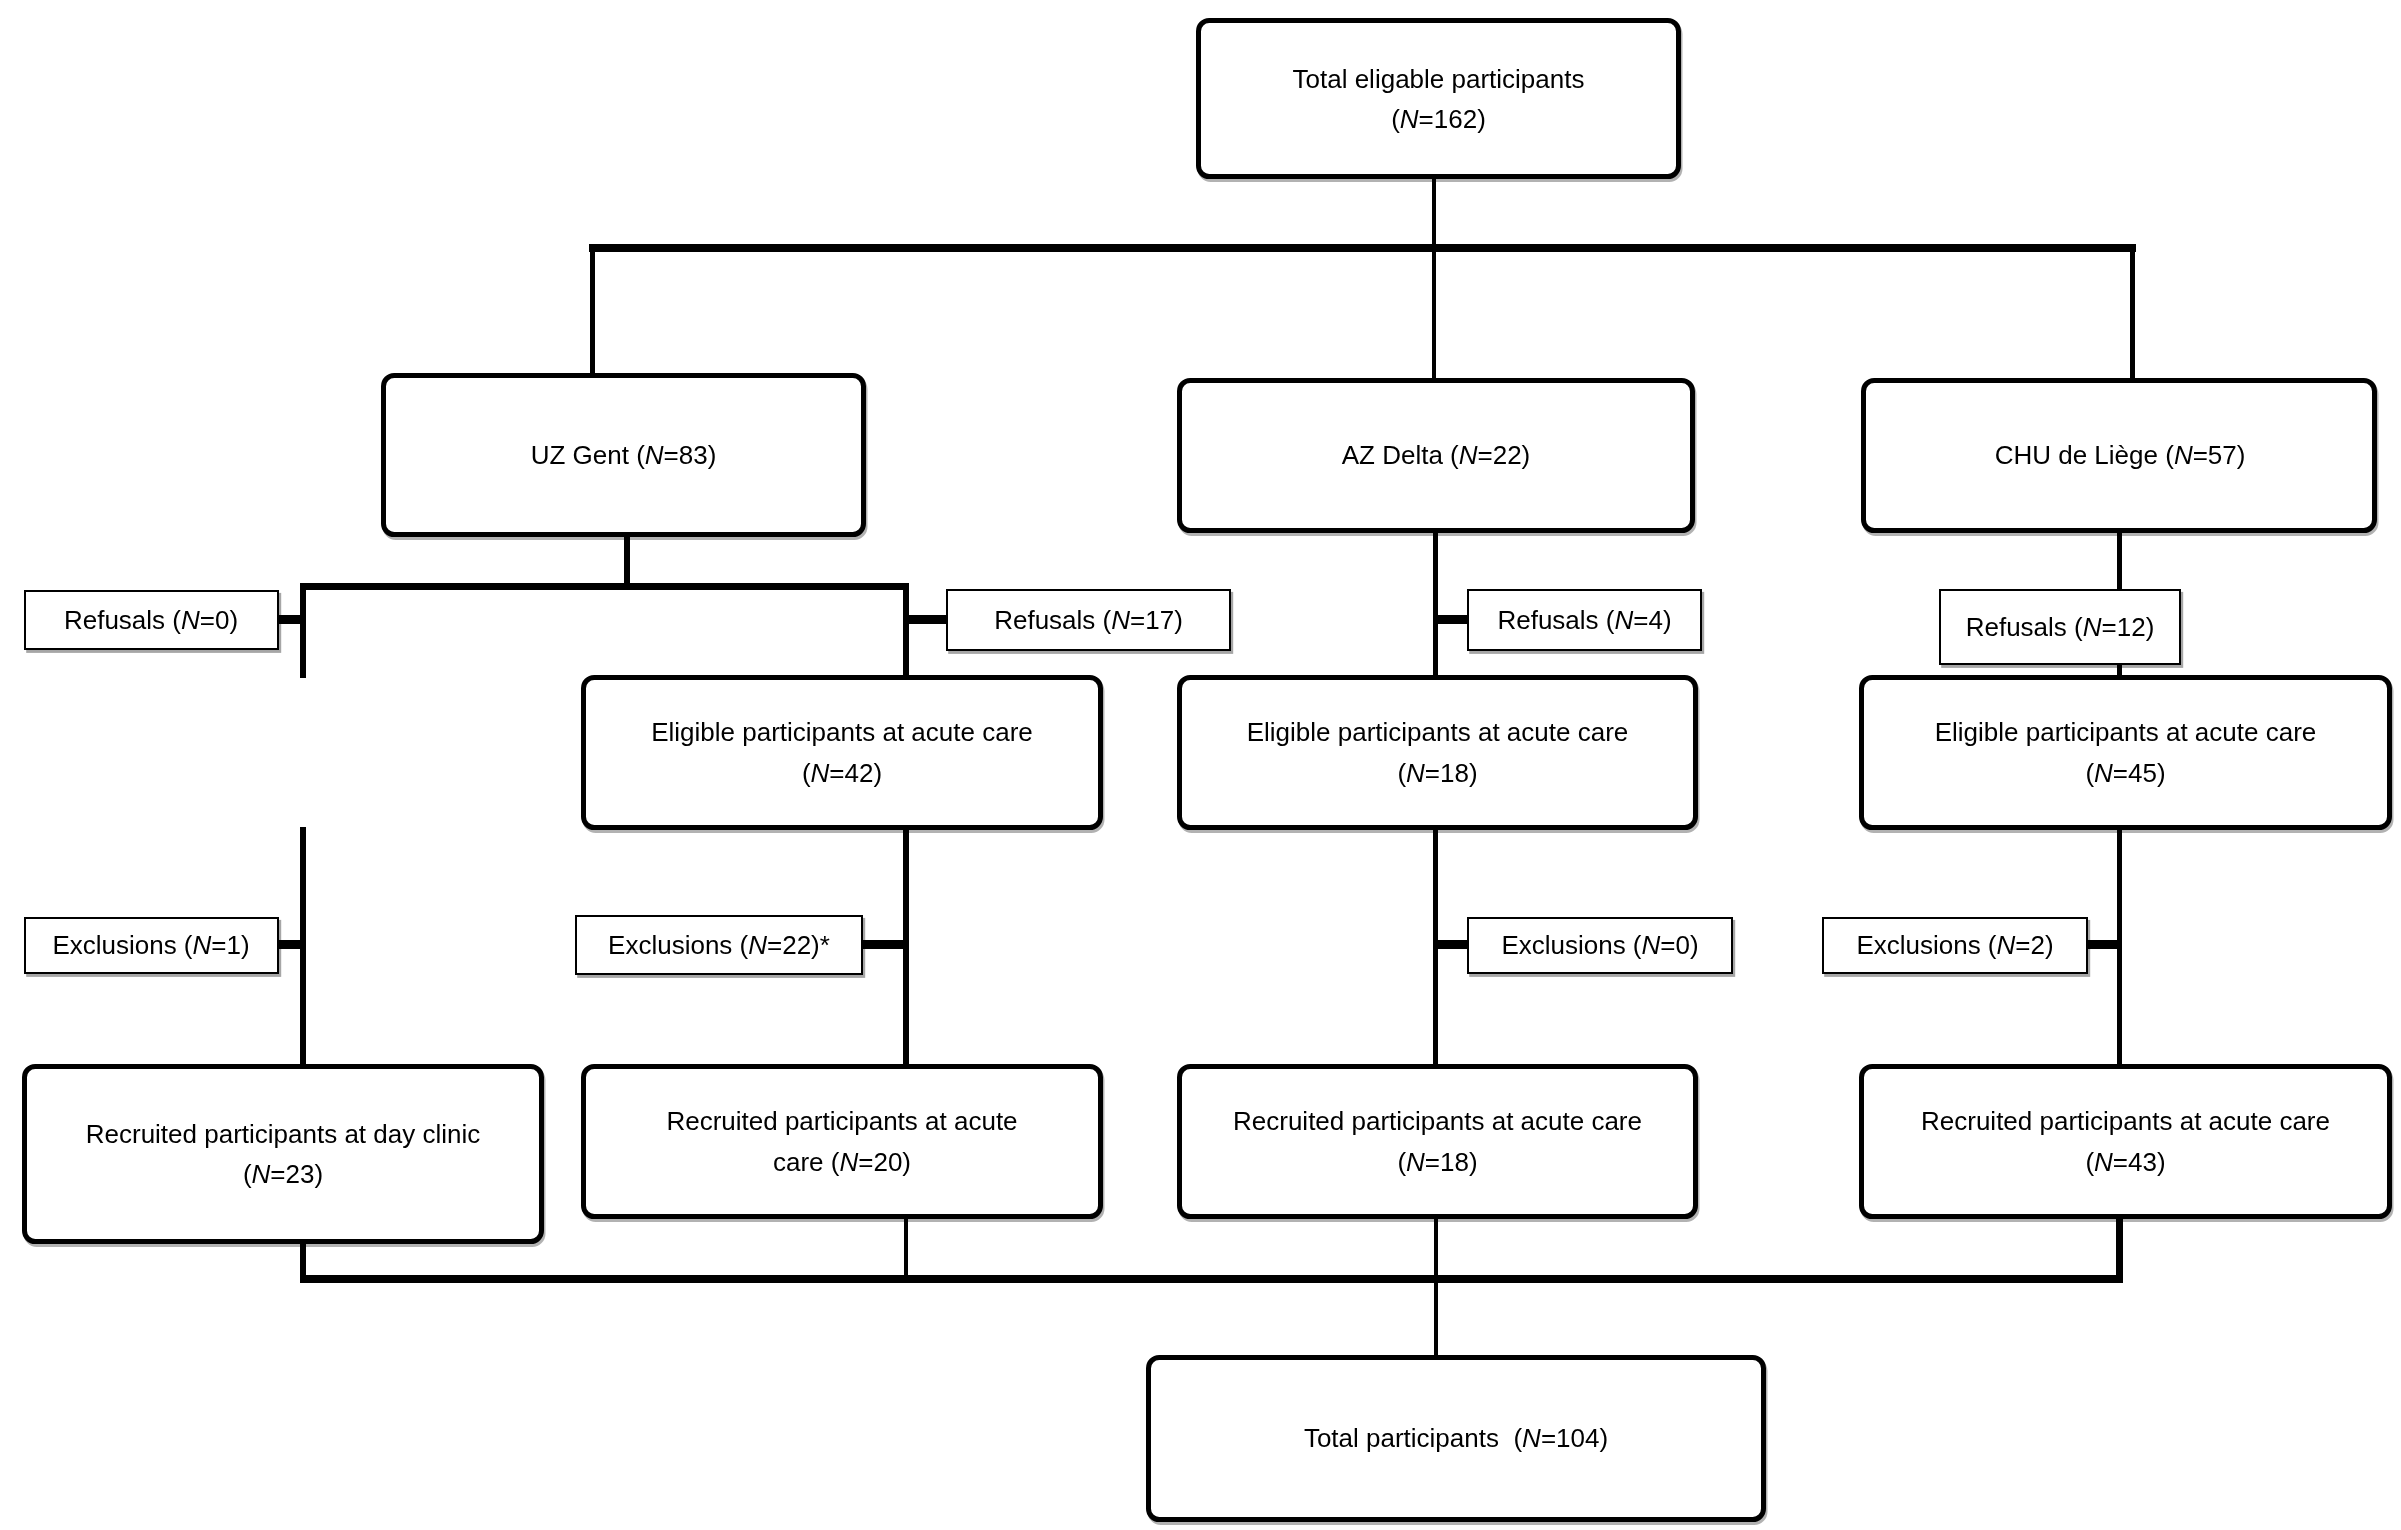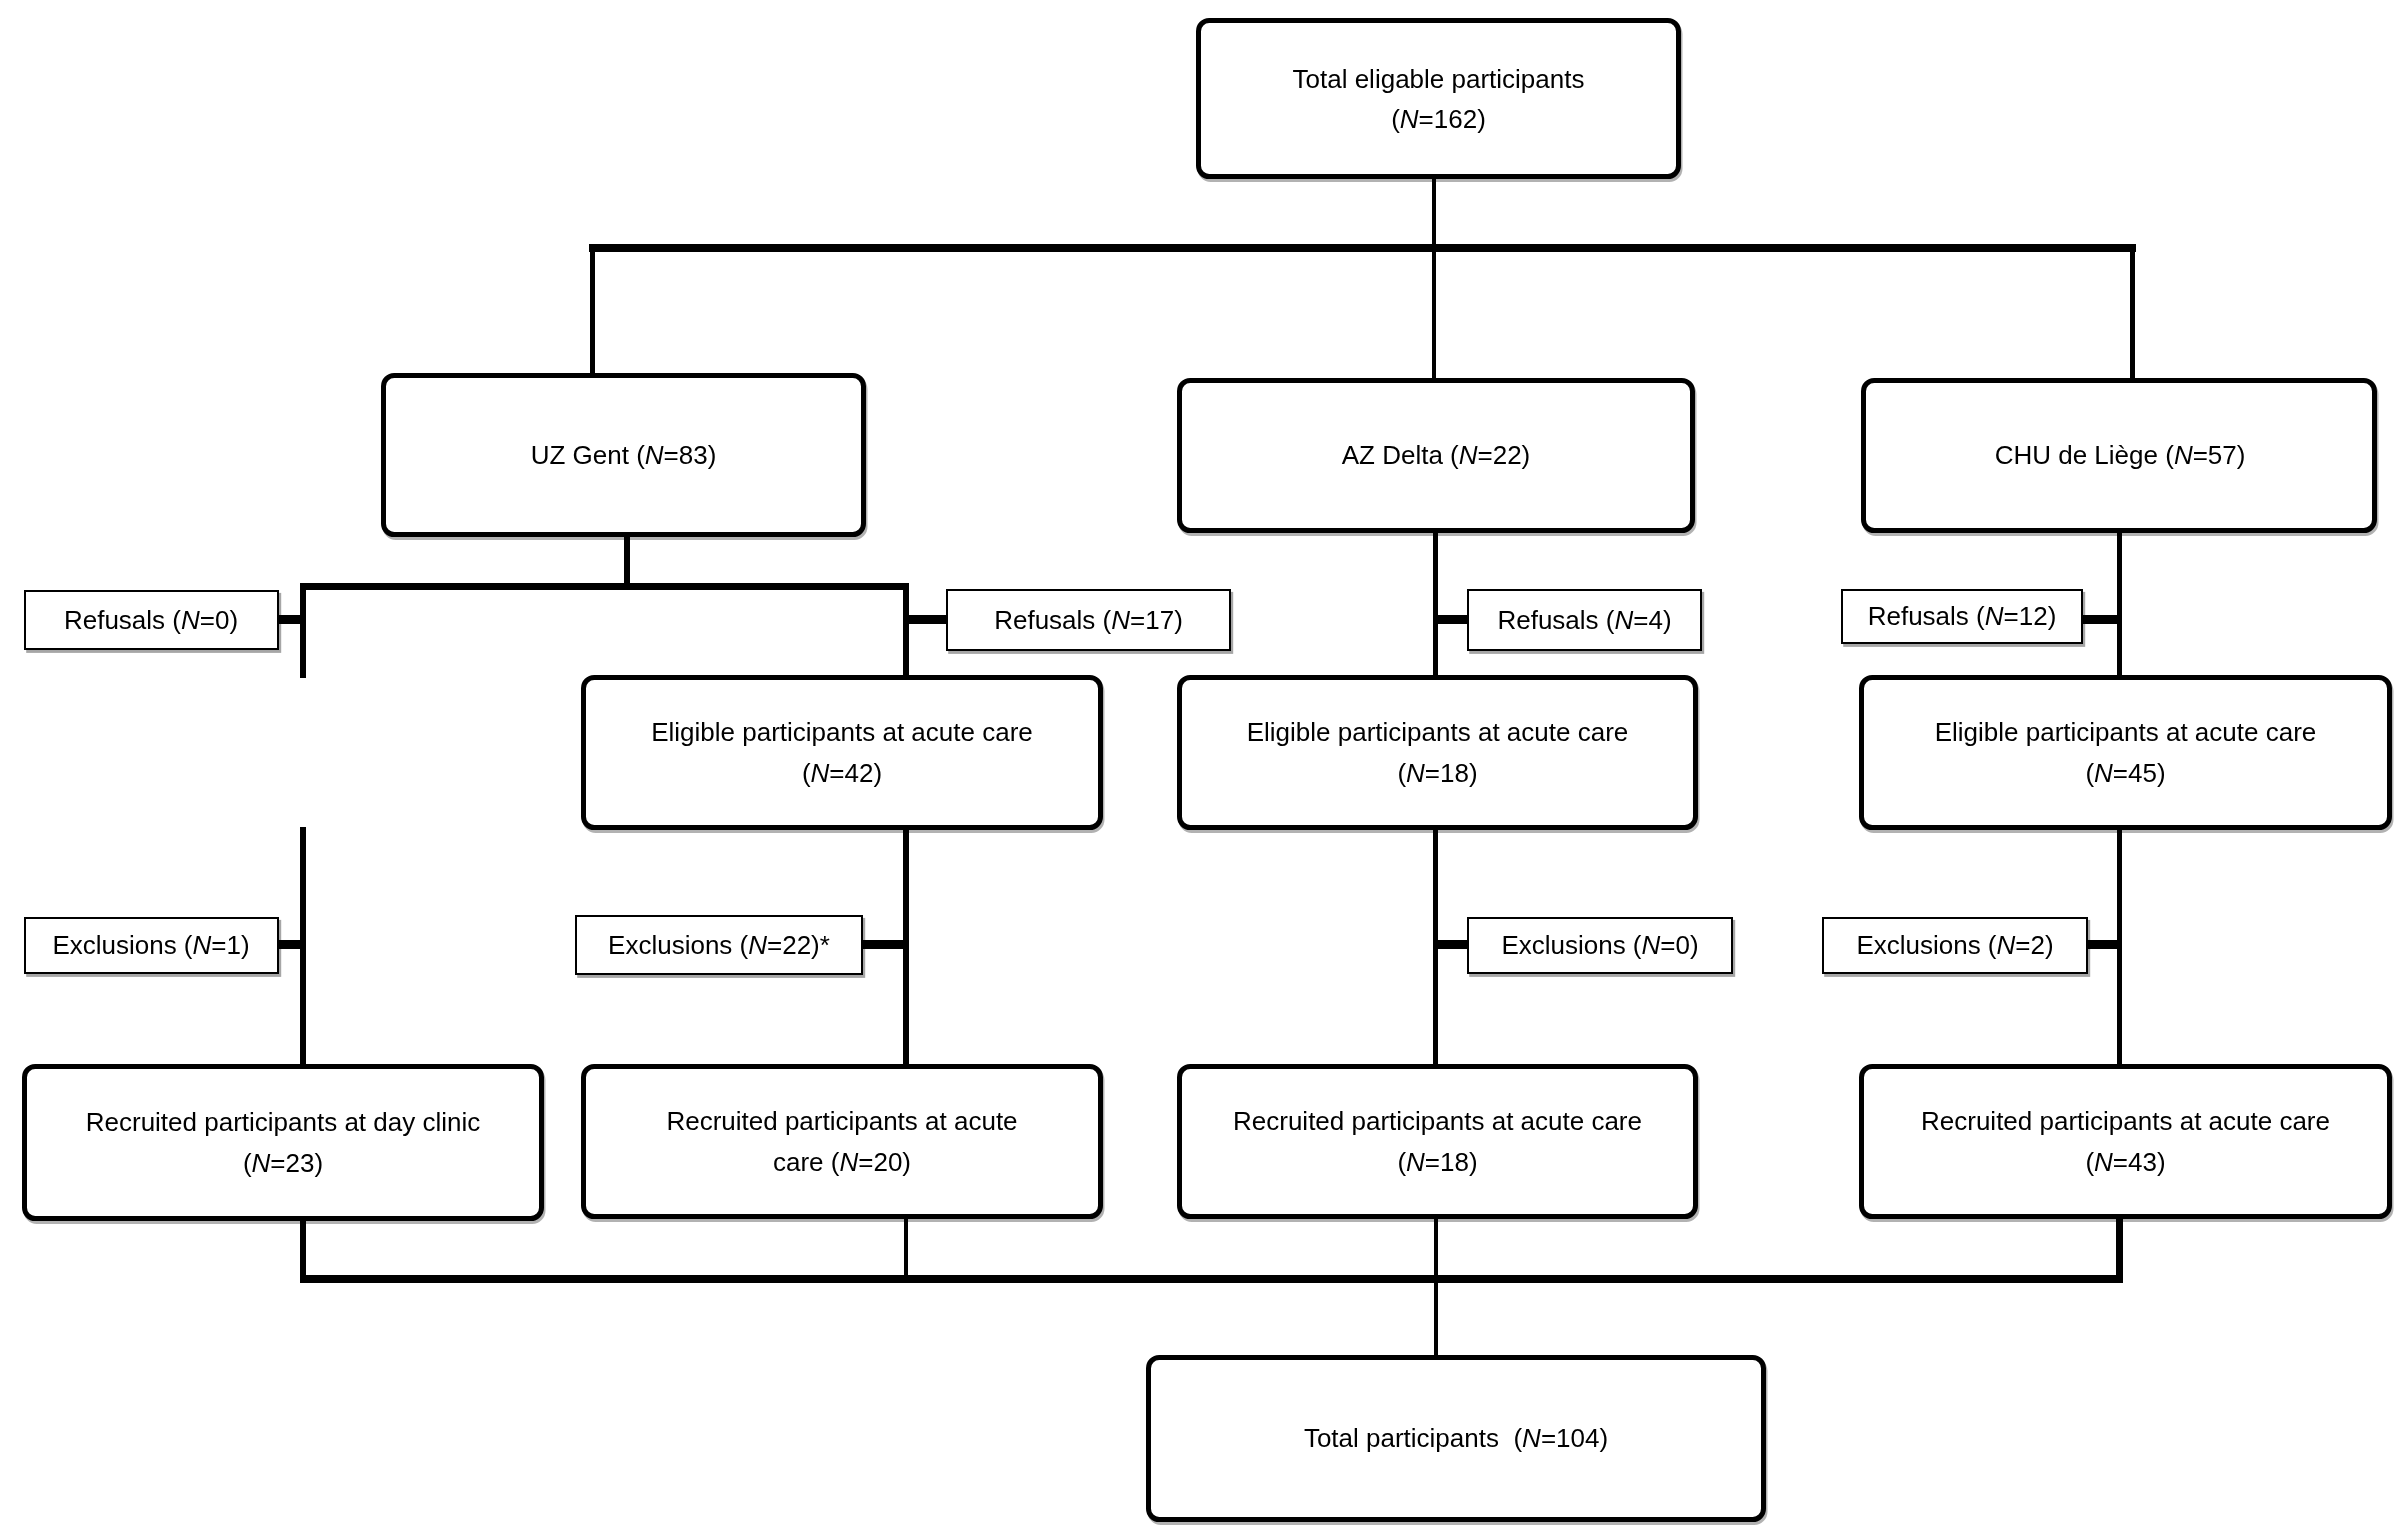--- a/index.html
+++ b/index.html
@@ -108,21 +108,21 @@
 
   <div class="node small" style="left:23.5px;   top:590px; width:255px; height:60px;">
       <div class="bl">Refusals (<i>N</i>=0)</div>
     </div>
   <div class="node small" style="left:946px; top:589px; width:285px; height:62px;">
       <div class="bl">Refusals (<i>N</i>=17)</div>
     </div>
   <div class="node small" style="left:1467px; top:589px; width:235px; height:62px;">
       <div class="bl">Refusals (<i>N</i>=4)</div>
     </div>
-  <div class="node small" style="left:1841px; top:589px; width:242px; height:55px;">
+  <div class="node small" style="left:1939px; top:589px; width:242px; height:76px;">
       <div class="bl">Refusals (<i>N</i>=12)</div>
     </div>
 
   <div class="node" style="left:581px;  top:675px; width:522px; height:155px;">
       <div class="bl">Eligible participants at acute care</div>
       <div class="bl">(<i>N</i>=42)</div>
     </div>
   <div class="node" style="left:1177px; top:675px; width:521px; height:155px;">
       <div class="bl">Eligible participants at acute care</div>
       <div class="bl">(<i>N</i>=18)</div>
@@ -138,21 +138,21 @@
   <div class="node small excl" style="left:575px;  top:915px; width:288px; height:60px;">
       <div class="bl">Exclusions (<i>N</i>=22)*</div>
     </div>
   <div class="node small excl" style="left:1467px; top:917px; width:266px; height:57px;">
       <div class="bl">Exclusions (<i>N</i>=0)</div>
     </div>
   <div class="node small excl" style="left:1822px; top:917px; width:266px; height:57px;">
       <div class="bl">Exclusions (<i>N</i>=2)</div>
     </div>
 
-  <div class="node" style="left:22px;   top:1064px; width:522px; height:157px;">
+  <div class="node" style="left:22px;   top:1064px; width:522px; height:180px;">
       <div class="bl">Recruited participants at day clinic</div>
       <div class="bl">(<i>N</i>=23)</div>
     </div>
   <div class="node" style="left:581px;  top:1064px; width:522px; height:155px;">
       <div class="bl">Recruited participants at acute</div>
       <div class="bl">care (<i>N</i>=20)</div>
     </div>
   <div class="node" style="left:1177px; top:1064px; width:521px; height:155px;">
       <div class="bl">Recruited participants at acute care</div>
       <div class="bl">(<i>N</i>=18)</div>

